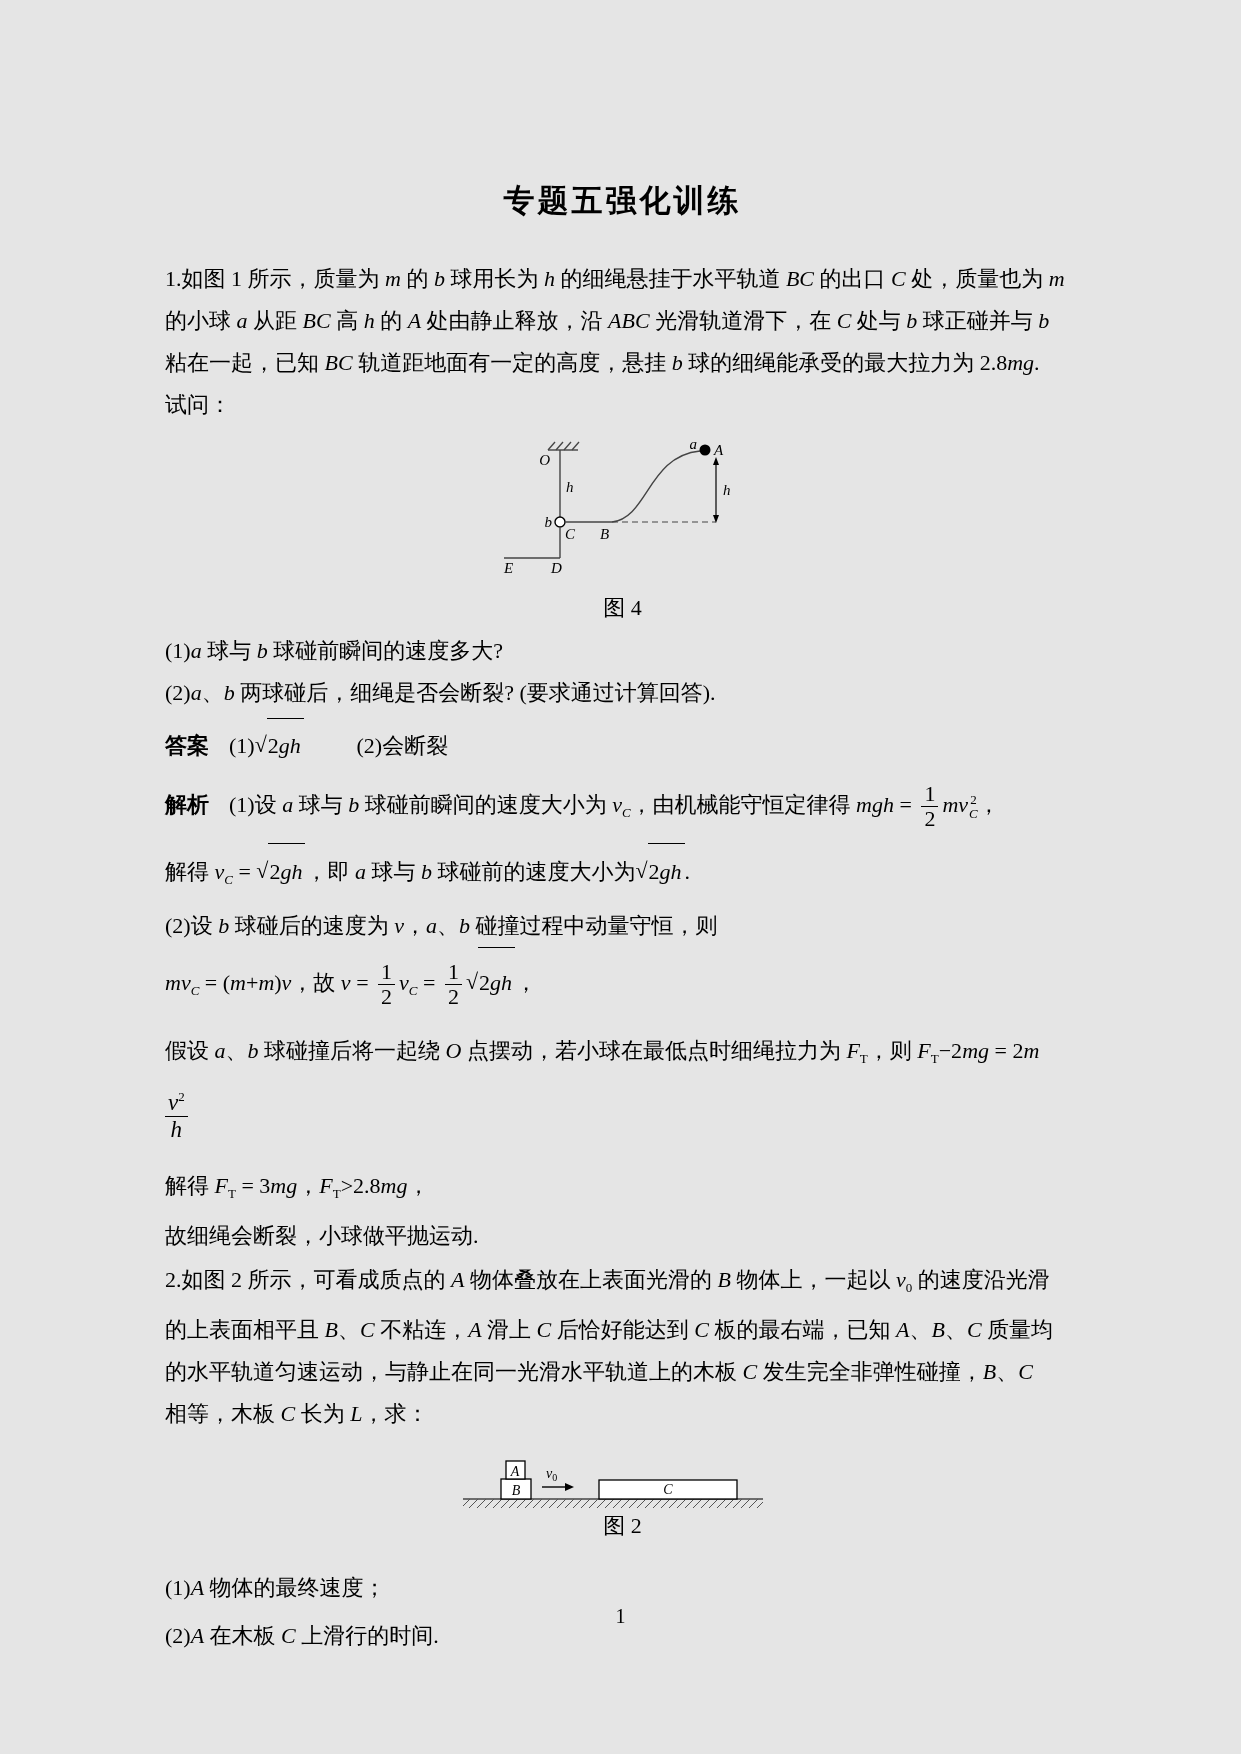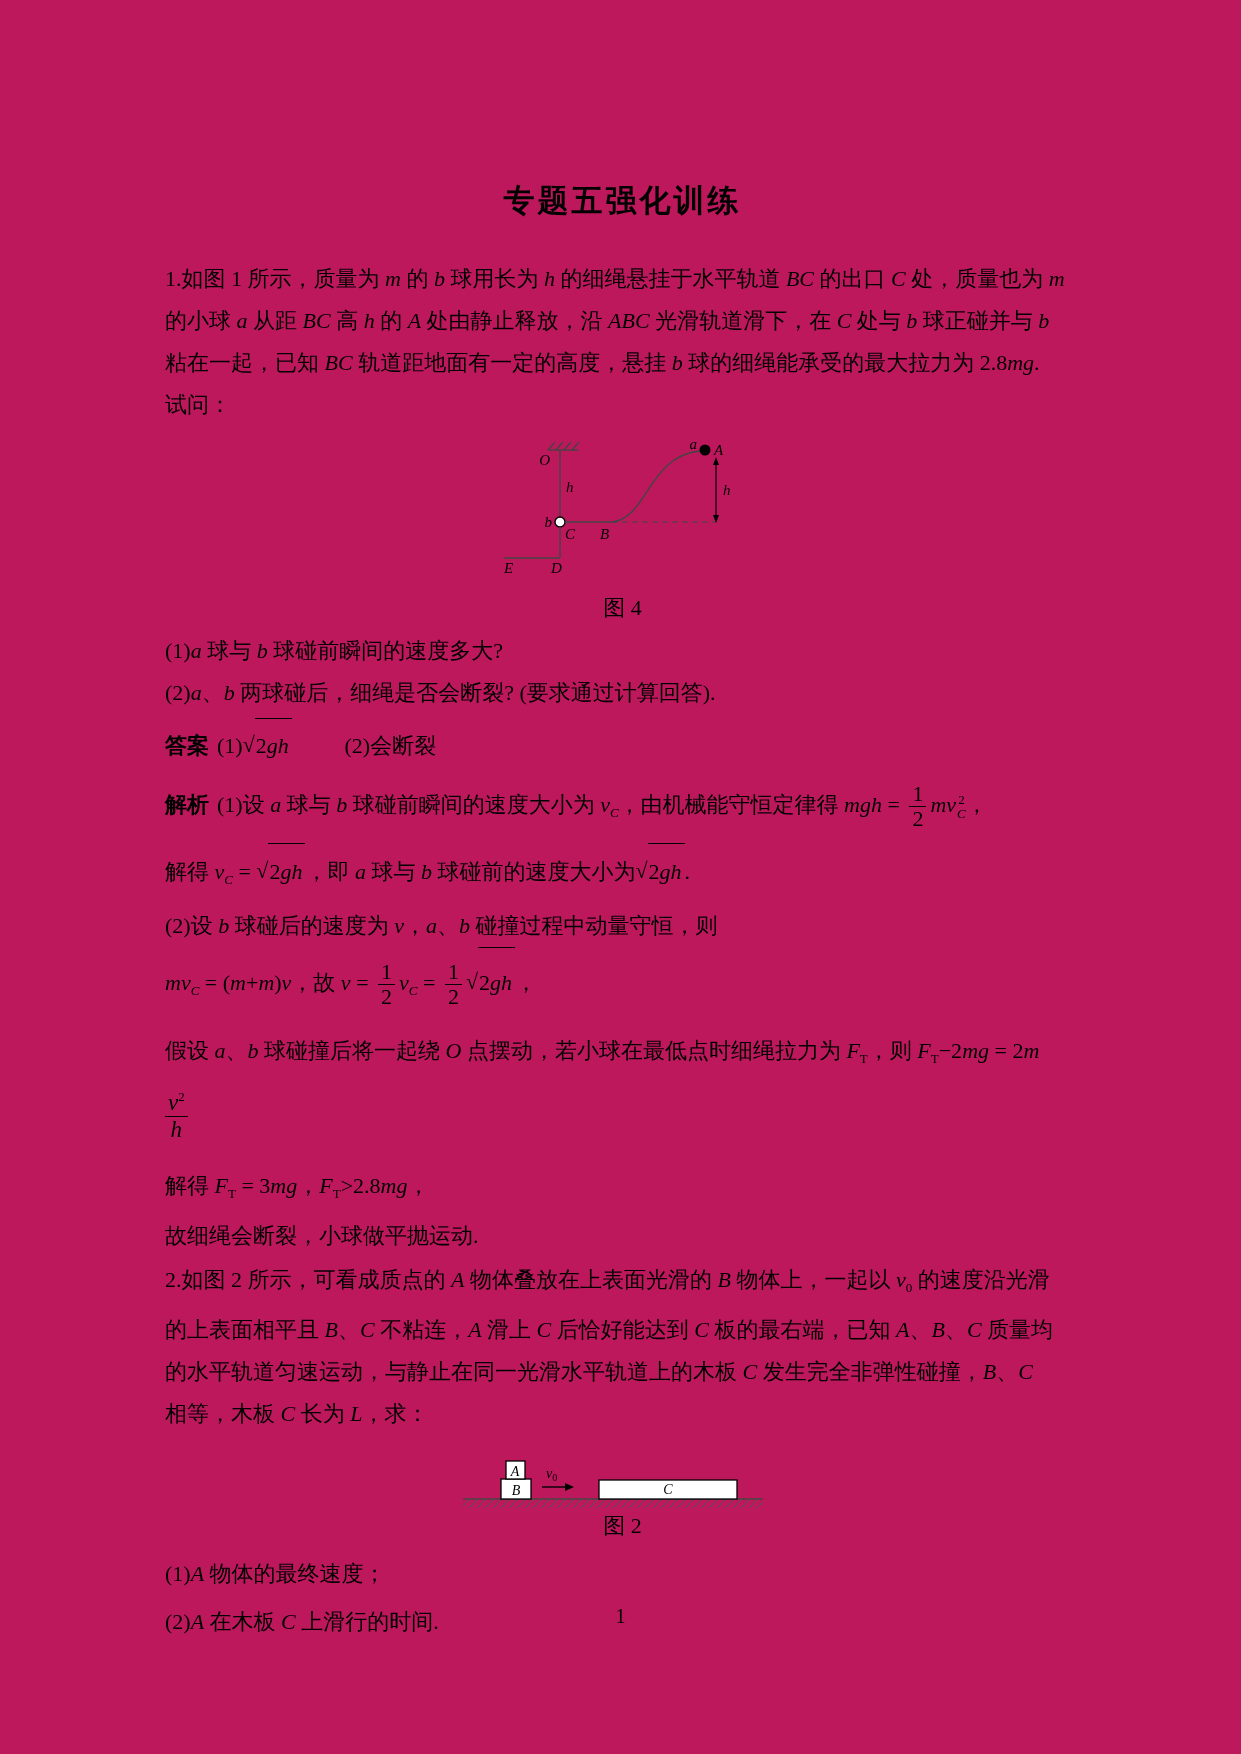--- a/index.html
+++ b/index.html
@@ -1,52 +1,52 @@
 <!DOCTYPE html>
 <html><head>
 <meta charset="utf-8">
 <style>
   html,body{margin:0;padding:0;background:#ffffff;}
   body{width:1241px;height:1754px;color:#000;font-family:"Liberation Serif",serif;font-size:22px;}
-  .page{position:relative;width:1241px;height:1754px;overflow:hidden;background:#be185d;}
+  .page{position:relative;width:1241px;height:1754px;overflow:hidden;background:#e5e5e5;}
   .content{position:absolute;left:165px;width:915px;top:0;}
   .doc-title{margin-top:183px;text-align:center;font-family:"Liberation Sans",sans-serif;
              font-weight:bold;font-size:31px;line-height:36px;letter-spacing:3px;}
   .tline{line-height:42px;margin:0;}
   .first-after-title{margin-top:39px;}
   i{font-family:"Liberation Serif",serif;}
   sub{font-size:13px;}
   sup{font-size:13px;}
   
   .frac{display:inline-block;vertical-align:middle;text-align:center;margin:0 4px;}
   .frac>span{display:block;line-height:1.12;padding:0 3px;}
   .frac>span:first-child{border-bottom:1.4px solid #000;}
   .bigfrac{font-size:23px;margin-left:0;}
   .supsub{display:inline-block;vertical-align:middle;text-align:center;font-size:13px;line-height:1.05;margin-left:1px;}
   .supsub>span{display:block;}
   .sqrt{display:inline-block;white-space:nowrap;}
   .rsign{display:inline-block;transform:translateY(-1px);}
   .rad{display:inline-block;border-top:1.5px solid #000;padding:4px 3px 0 1px;}
   .gap{display:inline-block;width:2.4em;}
   .lblrow{margin:0;}
-  .blabel{font-family:Liberation Sans, sans-serif;font-weight:bold;margin-right:8px;}
+  .blabel{font-family:Liberation Sans, sans-serif;font-weight:bold;margin-right:20px;}
   .ansrow{line-height:46px;margin-top:4px;}
   .tall60{line-height:60px;margin-top:6px;}
   .tall48{line-height:48px;}
   .eq62{line-height:62px;}
   .v2h{margin-top:4px;height:64px;display:flex;align-items:center;}
   .figcap{text-align:center;line-height:36px;margin:0;}
   .figcap2{text-align:center;line-height:34px;margin:0;}
   .fig1{display:block;margin:14px auto 0 auto;}
   .fig2{display:block;margin:12px auto 0 auto;}
   .svglbl{font-family:"Liberation Serif",serif;font-style:italic;font-size:15px;fill:#000;}
   .svglbl2{font-family:"Liberation Serif",serif;font-style:italic;font-size:14px;fill:#000;}
   .pagenum{position:absolute;top:1605px;left:0;width:100%;text-align:center;font-size:20px;}
   .q{margin-top:4px;}
-  .q2m{margin-top:10px;}
+  .q2m{margin-top:24px;}
   .q2m2{margin-top:6px;}
 </style>
 </head>
 <body>
 
 <div class="page">
   <div class="content">
 
     <div class="doc-title">专题五强化训练</div>
 

